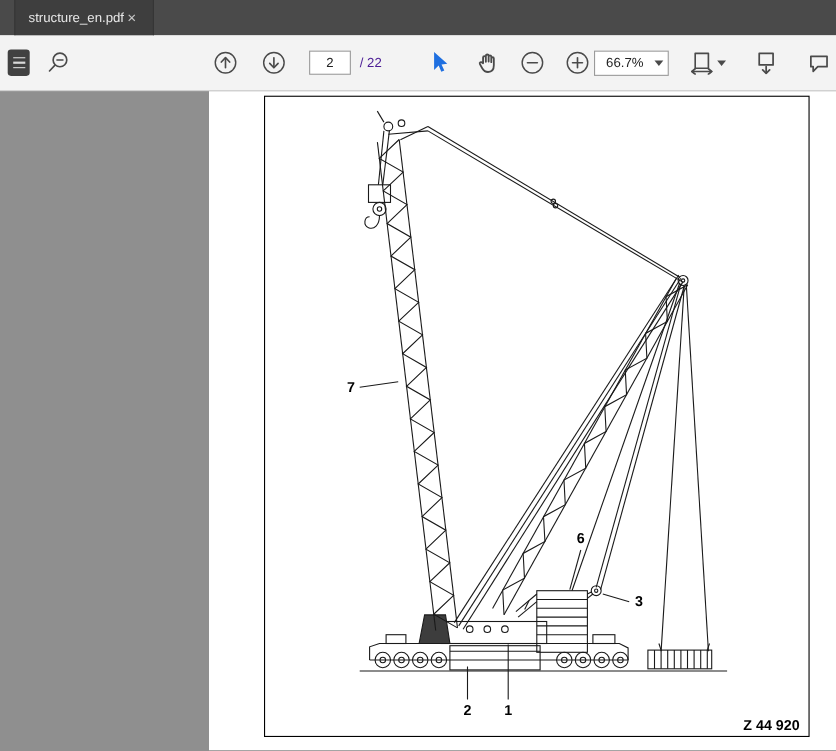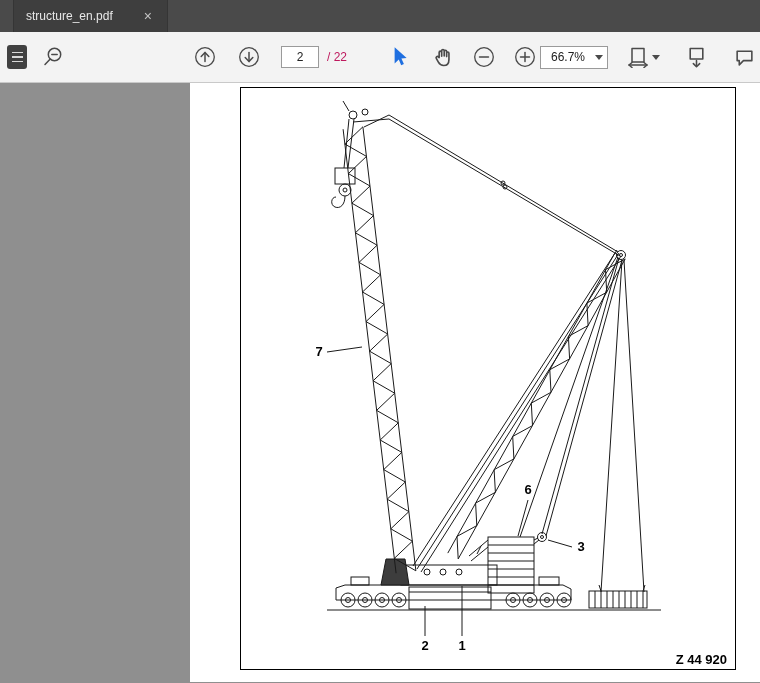--- a/index.html
+++ b/index.html
@@ -7,21 +7,21 @@
   body {
     width:760px; height:683px; overflow:hidden;
     font-family:"Liberation Sans", sans-serif;
     background:#8f8f8f;
   }
   
   .tabbar {
     height:32px; background:#4a4a4a; display:flex; align-items:stretch;
   }
   .doc-tab {
-    margin-left:13px; display:flex; align-items:center; gap:28px;
+    margin-left:13px; display:flex; align-items:center; 
     padding:0 12px; background:#3e3e3e; color:#e8e8e8; font-size:12px;
     border-right:1px solid #353535; border-left:1px solid #353535;
   }
   .doc-tab .close {
     color:#c4c4c4; font-size:14px; line-height:1; cursor:default; padding:2px 3px;
   }
   
   .toolbar {
     height:51px; background:#f3f3f3; border-bottom:1px solid #c9c9c9;
     display:flex; align-items:center;
@@ -29,21 +29,21 @@
   .tbtn {
     display:flex; align-items:center; justify-content:center;
     width:28px; height:32px; flex:0 0 auto;
   }
   .tbtn svg { display:block; }
   .icon-stroke { stroke:#4a4a4a; fill:none; stroke-width:1.5; stroke-linecap:round; stroke-linejoin:round; }
   .page-input {
     width:38px; height:22px; border:1px solid #9a9a9a; background:#fff;
     text-align:center; font-size:12px; color:#222; font-family:"Liberation Sans",sans-serif;
   }
-  .page-count { font-size:12px; color:#be185d; margin-left:8px; white-space:nowrap; }
+  .page-count { font-size:12px; color:#4c1d95; margin-left:8px; white-space:nowrap; }
   .zoom-box {
     display:flex; align-items:center; height:23px; border:1px solid #9a9a9a;
     background:#fff;
   }
   .zoom-text { font-size:12px; color:#222; padding:0 6px 0 10px; min-width:46px; }
   .caret {
     width:0; height:0; border-left:4px solid transparent; border-right:4px solid transparent;
     border-top:5px solid #4a4a4a;
   }
   .zoom-caret { width:16px; height:100%; display:flex; align-items:center; justify-content:center; }

